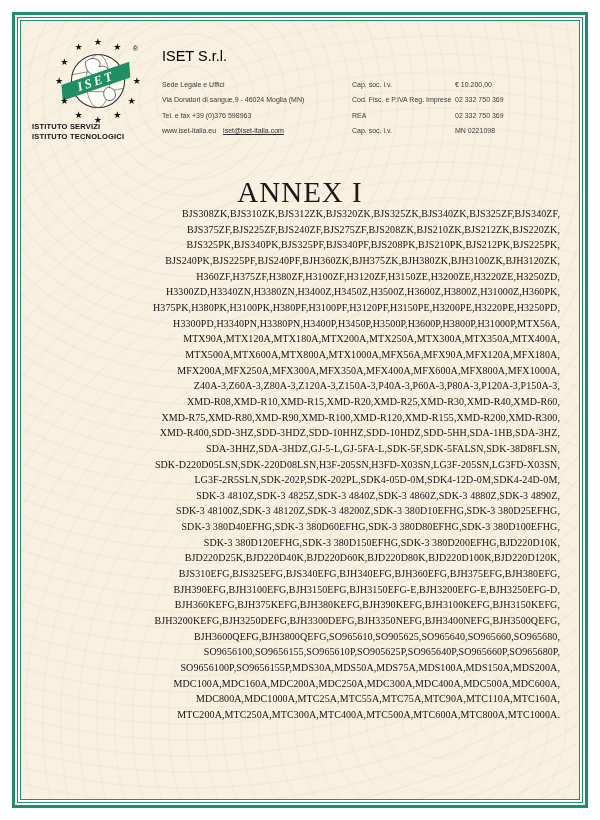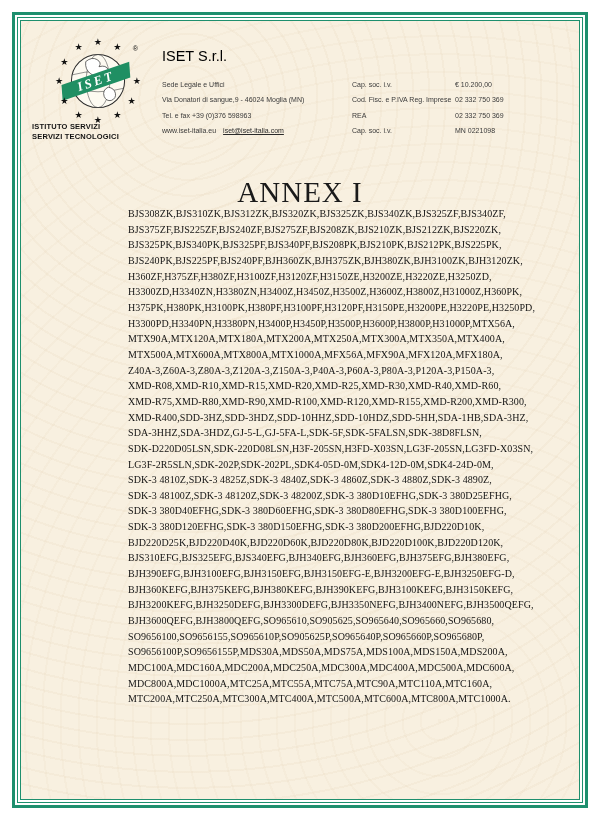--- a/index.html
+++ b/index.html
@@ -37,21 +37,21 @@
     position:absolute;left:0;right:0;top:160px;text-align:center;margin:16px;
     font-family:"Liberation Serif",serif;font-weight:normal;
     font-size:29px;letter-spacing:1px;color:#1a1a1a;
   }
   
   .codes{
     position:absolute;left:128px;top:206px;right:40px;
     font-family:"Liberation Serif",serif;font-size:10px;line-height:15.65px;
     color:#141414;letter-spacing:.1px;
   }
-  .code-line{white-space:nowrap;}
+  .code-line{white-space:nowrap;text-align:right;}
 </style>
 </head>
 <body>
 
 <div class="page">
   <div class="frame1">
     <div class="frame2">
       <div class="frame3"></div>
     </div>
   </div>
@@ -78,21 +78,21 @@
         <text x="23" y="82">★</text>
         <text x="9" y="68">★</text>
         <text x="4" y="49">★</text>
         <text x="9" y="30">★</text>
         <text x="23" y="16">★</text>
       </g>
       <text x="76" y="17" font-size="7" fill="#111">®</text>
     </svg>
     <div class="org-name">
       <div>ISTITUTO SERVIZI</div>
-      <div>SERVIZI TECNOLOGICI</div>
+      <div>ISTITUTO TECNOLOGICI</div>
     </div>
 
     <div class="company-name">ISET S.r.l.</div>
     <div class="addr-block">
       <div>Sede Legale e Uffici</div>
       <div>Via Donatori di sangue,9 - 46024 Moglia (MN)</div>
       <div>Tel. e fax +39 (0)376 598963</div>
       <div>
         <span>www.iset-italia.eu</span><span class="email">iset@iset-italia.com</span>
       </div>
@@ -115,20 +115,21 @@
         <div class="code-line">BJS308ZK,BJS310ZK,BJS312ZK,BJS320ZK,BJS325ZK,BJS340ZK,BJS325ZF,BJS340ZF,</div>
         <div class="code-line">BJS375ZF,BJS225ZF,BJS240ZF,BJS275ZF,BJS208ZK,BJS210ZK,BJS212ZK,BJS220ZK,</div>
         <div class="code-line">BJS325PK,BJS340PK,BJS325PF,BJS340PF,BJS208PK,BJS210PK,BJS212PK,BJS225PK,</div>
         <div class="code-line">BJS240PK,BJS225PF,BJS240PF,BJH360ZK,BJH375ZK,BJH380ZK,BJH3100ZK,BJH3120ZK,</div>
         <div class="code-line">H360ZF,H375ZF,H380ZF,H3100ZF,H3120ZF,H3150ZE,H3200ZE,H3220ZE,H3250ZD,</div>
         <div class="code-line">H3300ZD,H3340ZN,H3380ZN,H3400Z,H3450Z,H3500Z,H3600Z,H3800Z,H31000Z,H360PK,</div>
         <div class="code-line">H375PK,H380PK,H3100PK,H380PF,H3100PF,H3120PF,H3150PE,H3200PE,H3220PE,H3250PD,</div>
         <div class="code-line">H3300PD,H3340PN,H3380PN,H3400P,H3450P,H3500P,H3600P,H3800P,H31000P,MTX56A,</div>
         <div class="code-line">MTX90A,MTX120A,MTX180A,MTX200A,MTX250A,MTX300A,MTX350A,MTX400A,</div>
         <div class="code-line">MTX500A,MTX600A,MTX800A,MTX1000A,MFX56A,MFX90A,MFX120A,MFX180A,</div>
+        <div class="code-line">MFX200A,MFX250A,MFX300A,MFX350A,MFX400A,MFX600A,MFX800A,MFX1000A,</div>
         <div class="code-line">Z40A-3,Z60A-3,Z80A-3,Z120A-3,Z150A-3,P40A-3,P60A-3,P80A-3,P120A-3,P150A-3,</div>
         <div class="code-line">XMD-R08,XMD-R10,XMD-R15,XMD-R20,XMD-R25,XMD-R30,XMD-R40,XMD-R60,</div>
         <div class="code-line">XMD-R75,XMD-R80,XMD-R90,XMD-R100,XMD-R120,XMD-R155,XMD-R200,XMD-R300,</div>
         <div class="code-line">XMD-R400,SDD-3HZ,SDD-3HDZ,SDD-10HHZ,SDD-10HDZ,SDD-5HH,SDA-1HB,SDA-3HZ,</div>
         <div class="code-line">SDA-3HHZ,SDA-3HDZ,GJ-5-L,GJ-5FA-L,SDK-5F,SDK-5FALSN,SDK-38D8FLSN,</div>
         <div class="code-line">SDK-D220D05LSN,SDK-220D08LSN,H3F-205SN,H3FD-X03SN,LG3F-205SN,LG3FD-X03SN,</div>
         <div class="code-line">LG3F-2R5SLN,SDK-202P,SDK-202PL,SDK4-05D-0M,SDK4-12D-0M,SDK4-24D-0M,</div>
         <div class="code-line">SDK-3 4810Z,SDK-3 4825Z,SDK-3 4840Z,SDK-3 4860Z,SDK-3 4880Z,SDK-3 4890Z,</div>
         <div class="code-line">SDK-3 48100Z,SDK-3 48120Z,SDK-3 48200Z,SDK-3 380D10EFHG,SDK-3 380D25EFHG,</div>
         <div class="code-line">SDK-3 380D40EFHG,SDK-3 380D60EFHG,SDK-3 380D80EFHG,SDK-3 380D100EFHG,</div>

